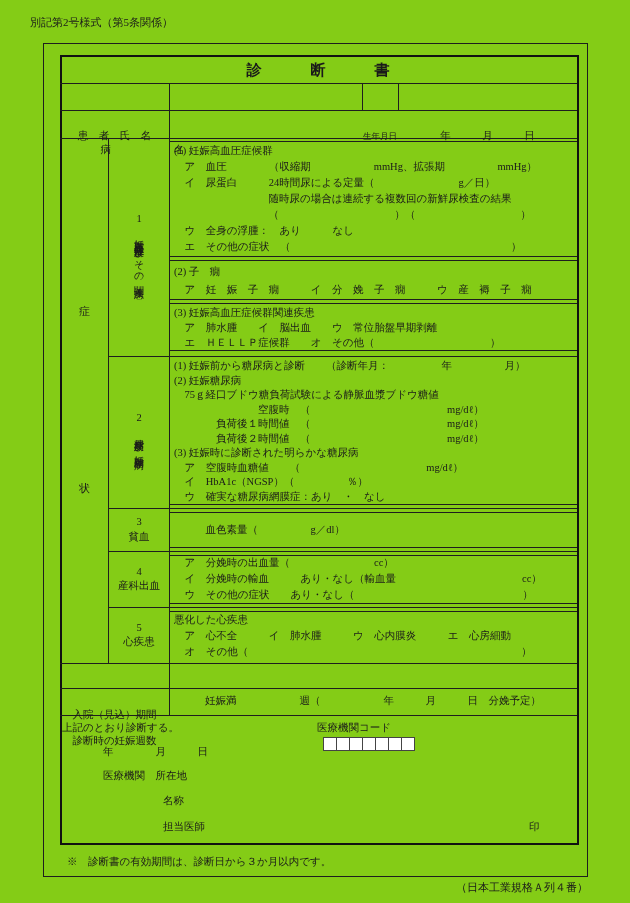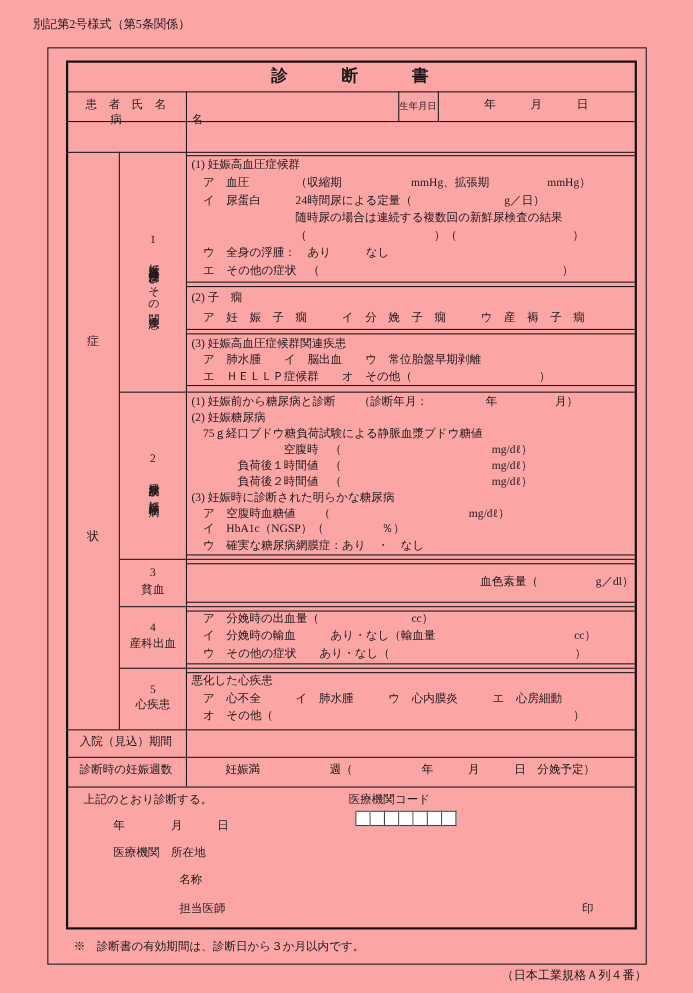--- a/index.html
+++ b/index.html
@@ -1,30 +1,30 @@
 <!DOCTYPE html>
 <html><head>
 <meta charset="utf-8">
 <style>
   html,body{margin:0;padding:0;background:#fff;}
   .page{
-    position:relative;width:630px;height:903px;background:#fca5a5;
+    position:relative;width:630px;height:903px;background:#84cc16;
     font-family:"Liberation Serif","DejaVu Serif",serif;
     color:#1a1a1a;font-size:10.5px;line-height:1.35;overflow:hidden;
   }
   .abs{position:absolute;}
   .hl{position:absolute;height:1px;background:#1e1e1e;}
   .vl{position:absolute;width:1px;background:#1e1e1e;}
   .frame-outer{position:absolute;left:43px;top:43px;width:543px;height:832px;border:1px solid #1e1e1e;}
   .frame-inner{position:absolute;left:60px;top:55px;width:515px;height:786px;border:2px solid #111;}
   .title{
     position:absolute;left:60px;top:60px;width:517px;text-align:center;
     font-size:15px;font-weight:bold;letter-spacing:1px;
   }
-  .cell-label{position:absolute;display:flex;align-items:center;justify-content:center;text-align:right;}
+  .cell-label{position:absolute;display:flex;align-items:center;justify-content:center;text-align:right;margin-top:40px;}
   .lines{position:absolute;left:170px;width:406px;padding-left:4px;box-sizing:border-box;white-space:pre;overflow:hidden;}
   .ln{white-space:pre;}
   .catcell{position:absolute;left:109px;width:60px;display:flex;flex-direction:column;align-items:center;justify-content:center;text-align:center;}
   .catnum{font-size:10.5px;}
   .vert{writing-mode:vertical-rl;text-orientation:upright;font-size:10px;line-height:13px;letter-spacing:1px;margin-top:6px;display:flex;}
   .vert span{display:block;margin:0 2px;}
   .sideglyph{position:absolute;left:60px;width:49px;text-align:center;font-size:11px;}
   .codegrid{position:absolute;left:323px;top:737px;display:flex;}
   .codegrid .cc{width:12px;height:12px;border:1px solid #444;border-left:none;background:#fff;}
   .codegrid .cc:first-child{border-left:1px solid #444;}
@@ -107,30 +107,30 @@
   </div>
   <div class="catcell" style="top:609px;height:52px;">
     <div class="catnum">5</div>
     <div>心疾患</div>
   </div>
 
   <div class="lines" style="top:143px;height:112px;line-height:16px;"><div class="ln">(1) 妊娠高血圧症候群</div><div class="ln">　ア　血圧　　　　（収縮期　　　　　　mmHg、拡張期　　　　　mmHg）</div><div class="ln">　イ　尿蛋白　　　24時間尿による定量（　　　　　　　　g／日）</div><div class="ln">　　　　　　　　　随時尿の場合は連続する複数回の新鮮尿検査の結果</div><div class="ln">　　　　　　　　　（　　　　　　　　　　　）（　　　　　　　　　　）</div><div class="ln">　ウ　全身の浮腫：　あり　　　なし</div><div class="ln">　エ　その他の症状　（　　　　　　　　　　　　　　　　　　　　　）</div></div>
   <div class="lines" style="top:262px;height:48px;line-height:17.5px;padding-top:1px;"><div class="ln">(2) 子　癇</div><div class="ln">　ア　妊　娠　子　癇　　　イ　分　娩　子　癇　　　ウ　産　褥　子　癇</div></div>
   <div class="lines" style="top:305px;height:44px;line-height:15px;"><div class="ln">(3) 妊娠高血圧症候群関連疾患</div><div class="ln">　ア　肺水腫　　イ　脳出血　　ウ　常位胎盤早期剥離</div><div class="ln">　エ　ＨＥＬＬＰ症候群　　オ　その他（　　　　　　　　　　　）</div></div>
   <div class="lines" style="top:358px;height:145px;line-height:14.5px;padding-top:1px;"><div class="ln">(1) 妊娠前から糖尿病と診断　　（診断年月：　　　　　年　　　　　月）</div><div class="ln">(2) 妊娠糖尿病</div><div class="ln">　75ｇ経口ブドウ糖負荷試験による静脈血漿ブドウ糖値</div><div class="ln">　　　　　　　　空腹時　（　　　　　　　　　　　　　mg/dℓ）</div><div class="ln">　　　　負荷後１時間値　（　　　　　　　　　　　　　mg/dℓ）</div><div class="ln">　　　　負荷後２時間値　（　　　　　　　　　　　　　mg/dℓ）</div><div class="ln">(3) 妊娠時に診断された明らかな糖尿病</div><div class="ln">　ア　空腹時血糖値　　（　　　　　　　　　　　　mg/dℓ）</div><div class="ln">　イ　HbA1c（NGSP）（　　　　　％）</div><div class="ln">　ウ　確実な糖尿病網膜症：あり　・　なし</div></div>
-  <div class="lines" style="top:512px;height:35px;line-height:35px;text-align:right;"><div class="ln">　　　血色素量（　　　　　g／dl）</div></div>
+  <div class="lines" style="top:512px;height:35px;line-height:35px;"><div class="ln">　　　血色素量（　　　　　g／dl）</div></div>
   <div class="lines" style="top:555px;height:48px;line-height:16px;"><div class="ln">　ア　分娩時の出血量（　　　　　　　　cc）</div><div class="ln">　イ　分娩時の輸血　　　あり・なし（輸血量　　　　　　　　　　　　cc）</div><div class="ln">　ウ　その他の症状　　あり・なし（　　　　　　　　　　　　　　　　）</div></div>
   <div class="lines" style="top:612px;height:48px;line-height:16px;"><div class="ln">悪化した心疾患</div><div class="ln">　ア　心不全　　　イ　肺水腫　　　ウ　心内膜炎　　　エ　心房細動</div><div class="ln">　オ　その他（　　　　　　　　　　　　　　　　　　　　　　　　　　）</div></div>
 
   <div class="cell-label" style="left:60px;top:663px;width:109px;height:25px;">入院（見込）期間</div>
 
   <div class="cell-label" style="left:60px;top:688px;width:109px;height:27px;">診断時の妊娠週数</div>
   <div class="abs" style="left:173px;top:694px;white-space:pre;margin-left:32px;">妊娠満　　　　　　週（　　　　　　年　　　月　　　日　分娩予定）</div>
 
-  <div class="ftext" style="left:76px;top:721px;text-align:right;">上記のとおり診断する。</div>
+  <div class="ftext" style="left:62px;top:721px;text-align:right;">上記のとおり診断する。</div>
   <div class="ftext" style="left:317px;top:721px;">医療機関コード</div>
   <div class="codegrid">
       <div class="cc"></div>
       <div class="cc"></div>
       <div class="cc"></div>
       <div class="cc"></div>
       <div class="cc"></div>
       <div class="cc"></div>
       <div class="cc"></div>
     </div>

